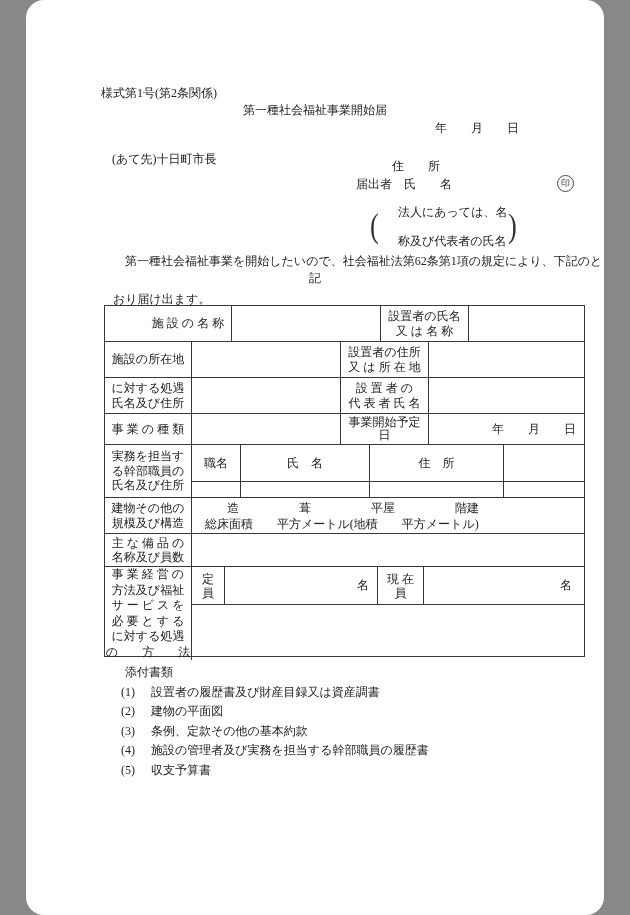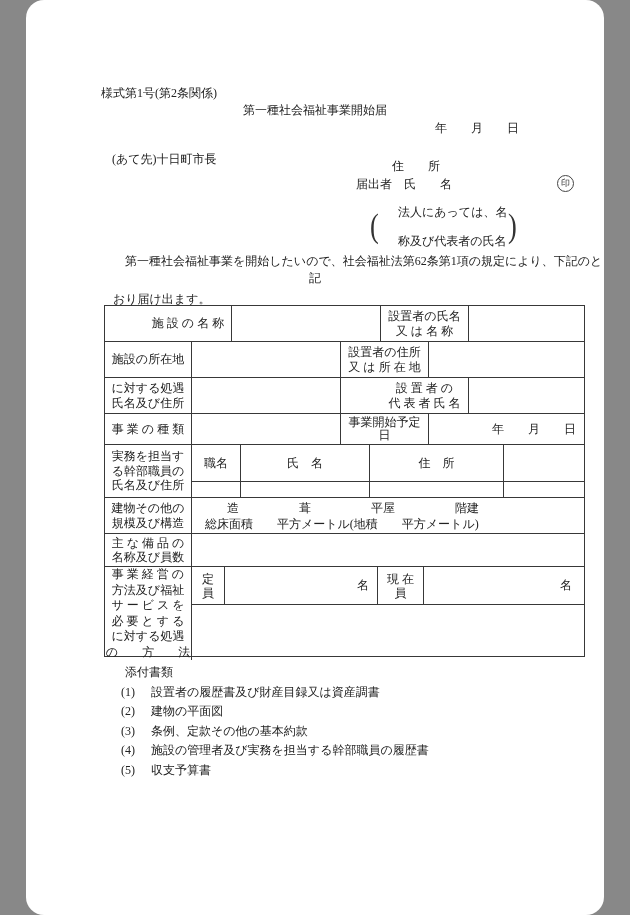--- a/index.html
+++ b/index.html
@@ -97,21 +97,21 @@
       </div>
       <div class="tc grow"></div>
     </div>
 
     <div class="trow" style="height:35px;">
       <div class="tc" style="width:86px;">
         <span>に対する処遇</span>
         <span>氏名及び住所</span>
       </div>
       <div class="tc" style="width:148px;"></div>
-      <div class="tc" style="width:87px;padding-left:40px;">
+      <div class="tc" style="width:87px;">
         <span>設 置 者 の</span>
         <span>代 表 者 氏 名</span>
       </div>
       <div class="tc grow"></div>
     </div>
 
     <div class="trow" style="height:30px;">
       <div class="tc" style="width:86px;">事 業 の 種 類</div>
       <div class="tc" style="width:148px;"></div>
       <div class="tc" style="width:87px; line-height:13.5px;">

